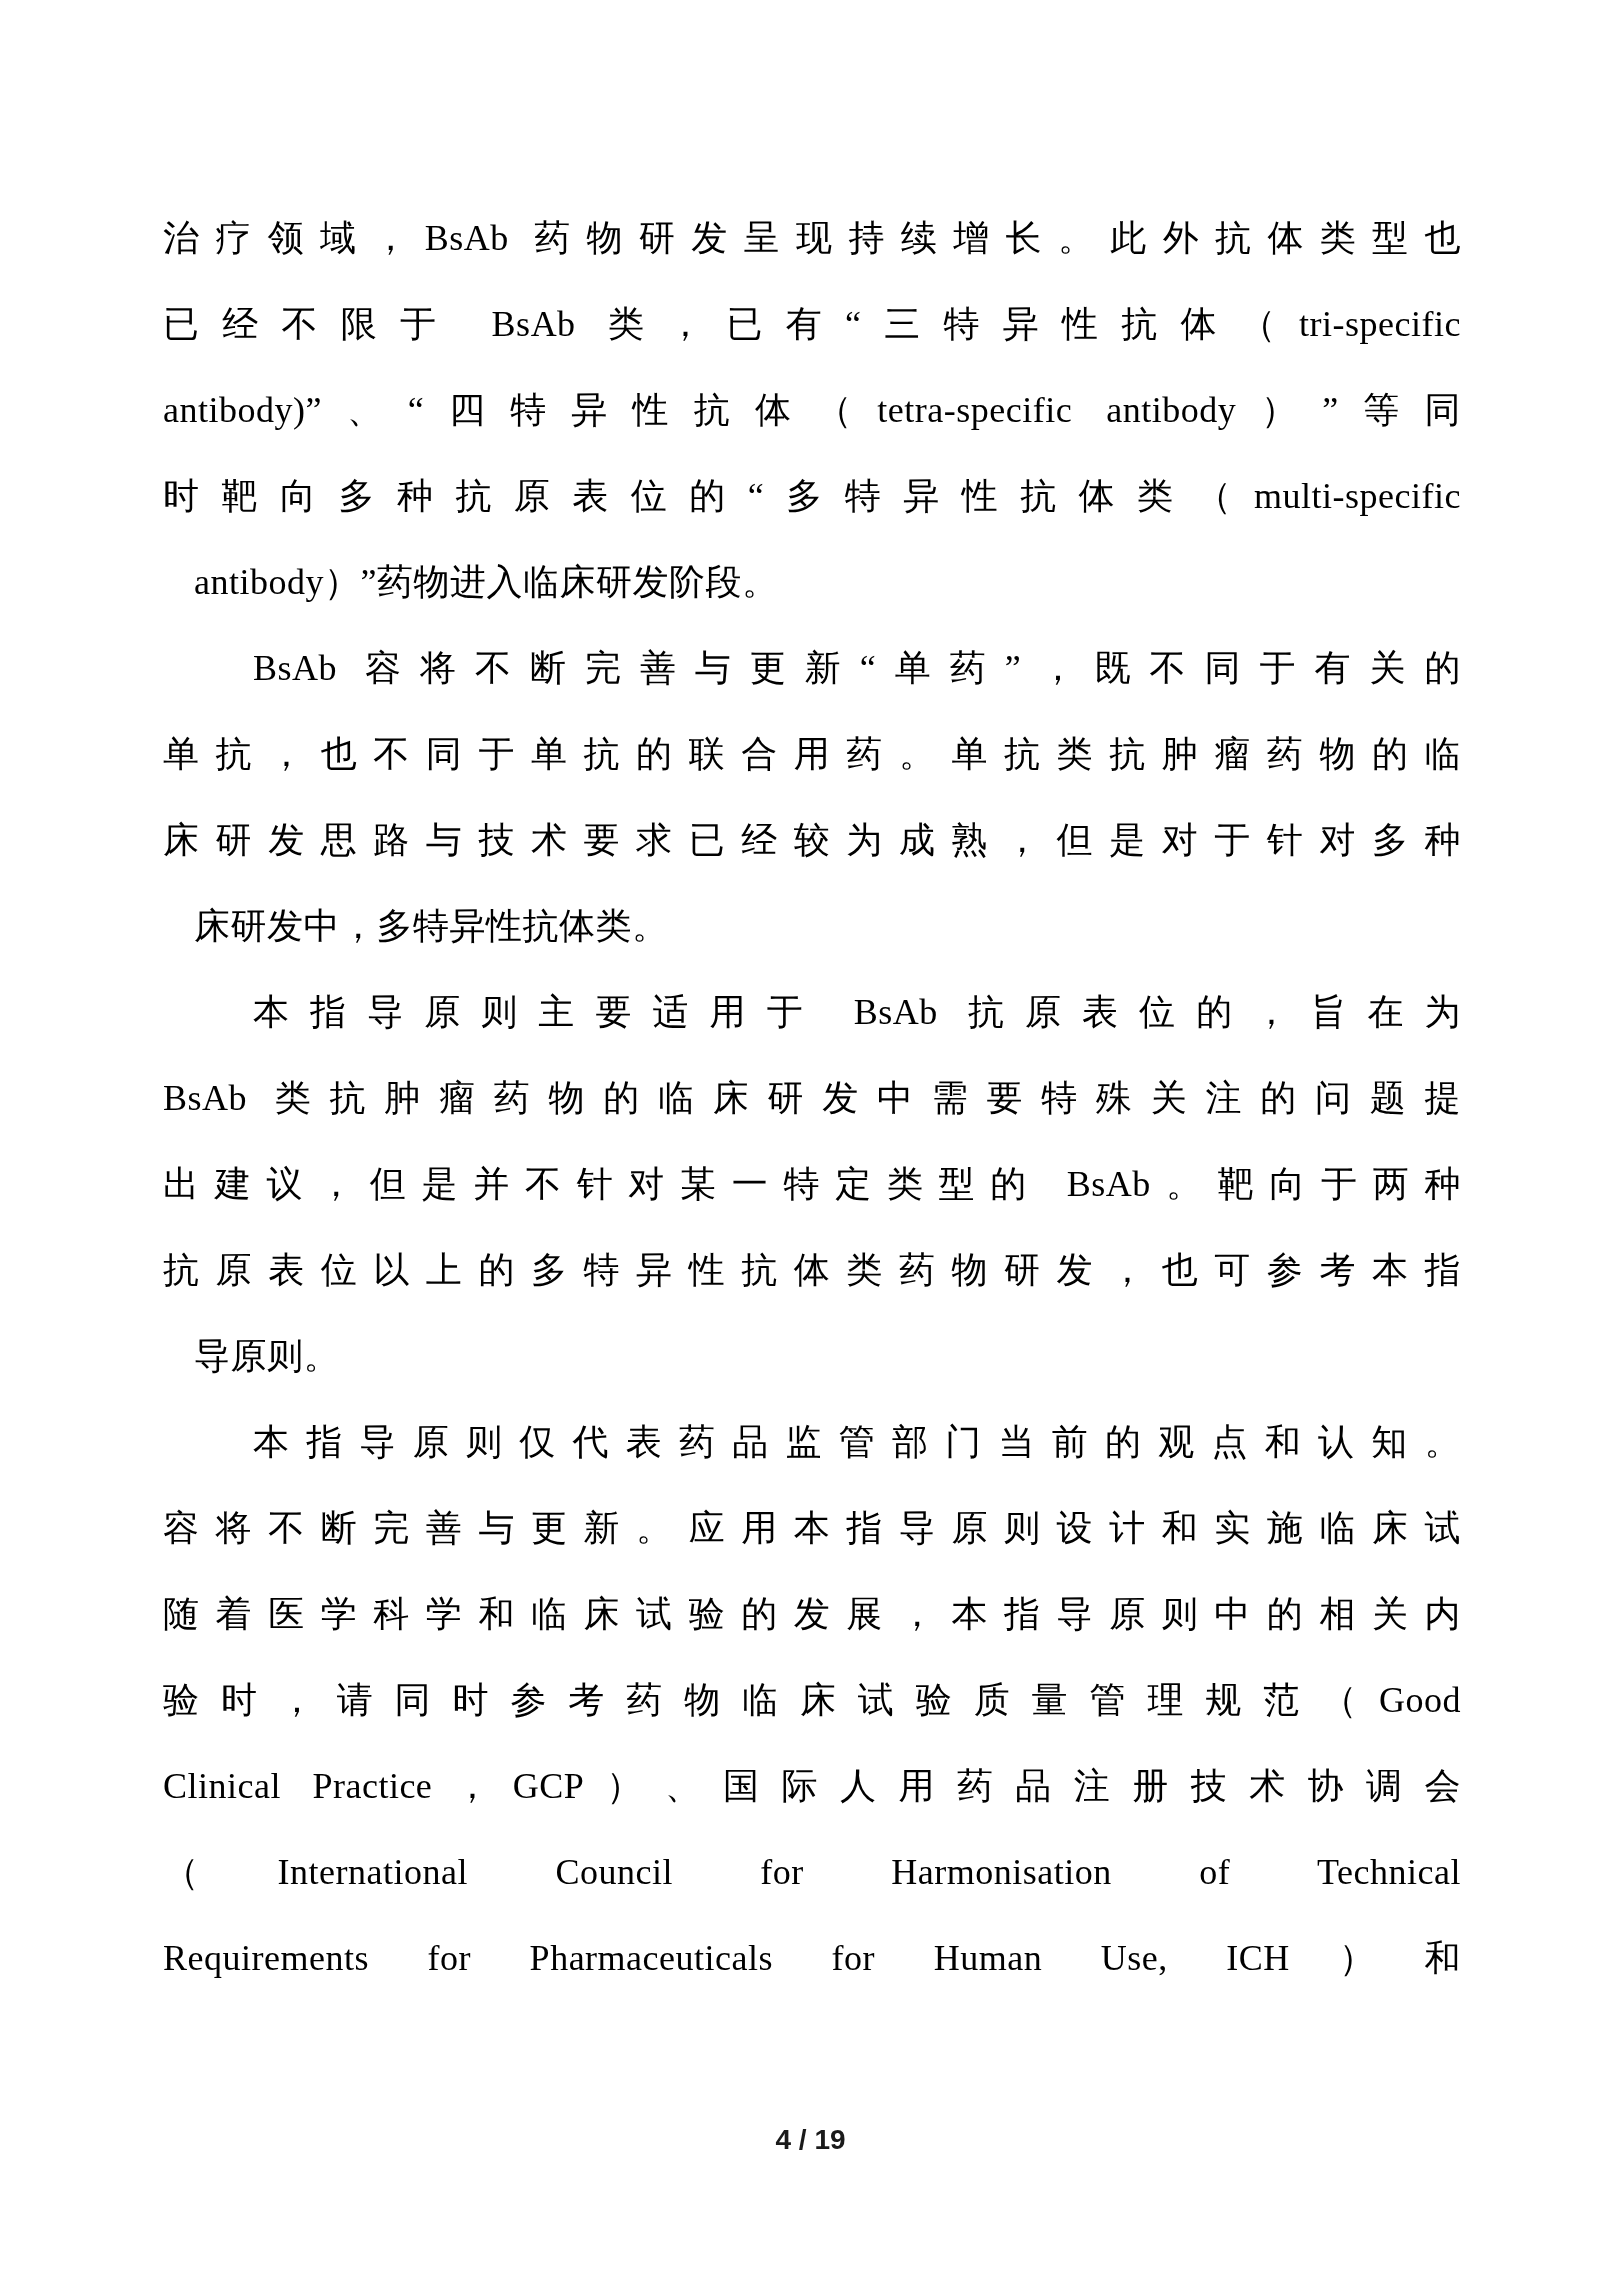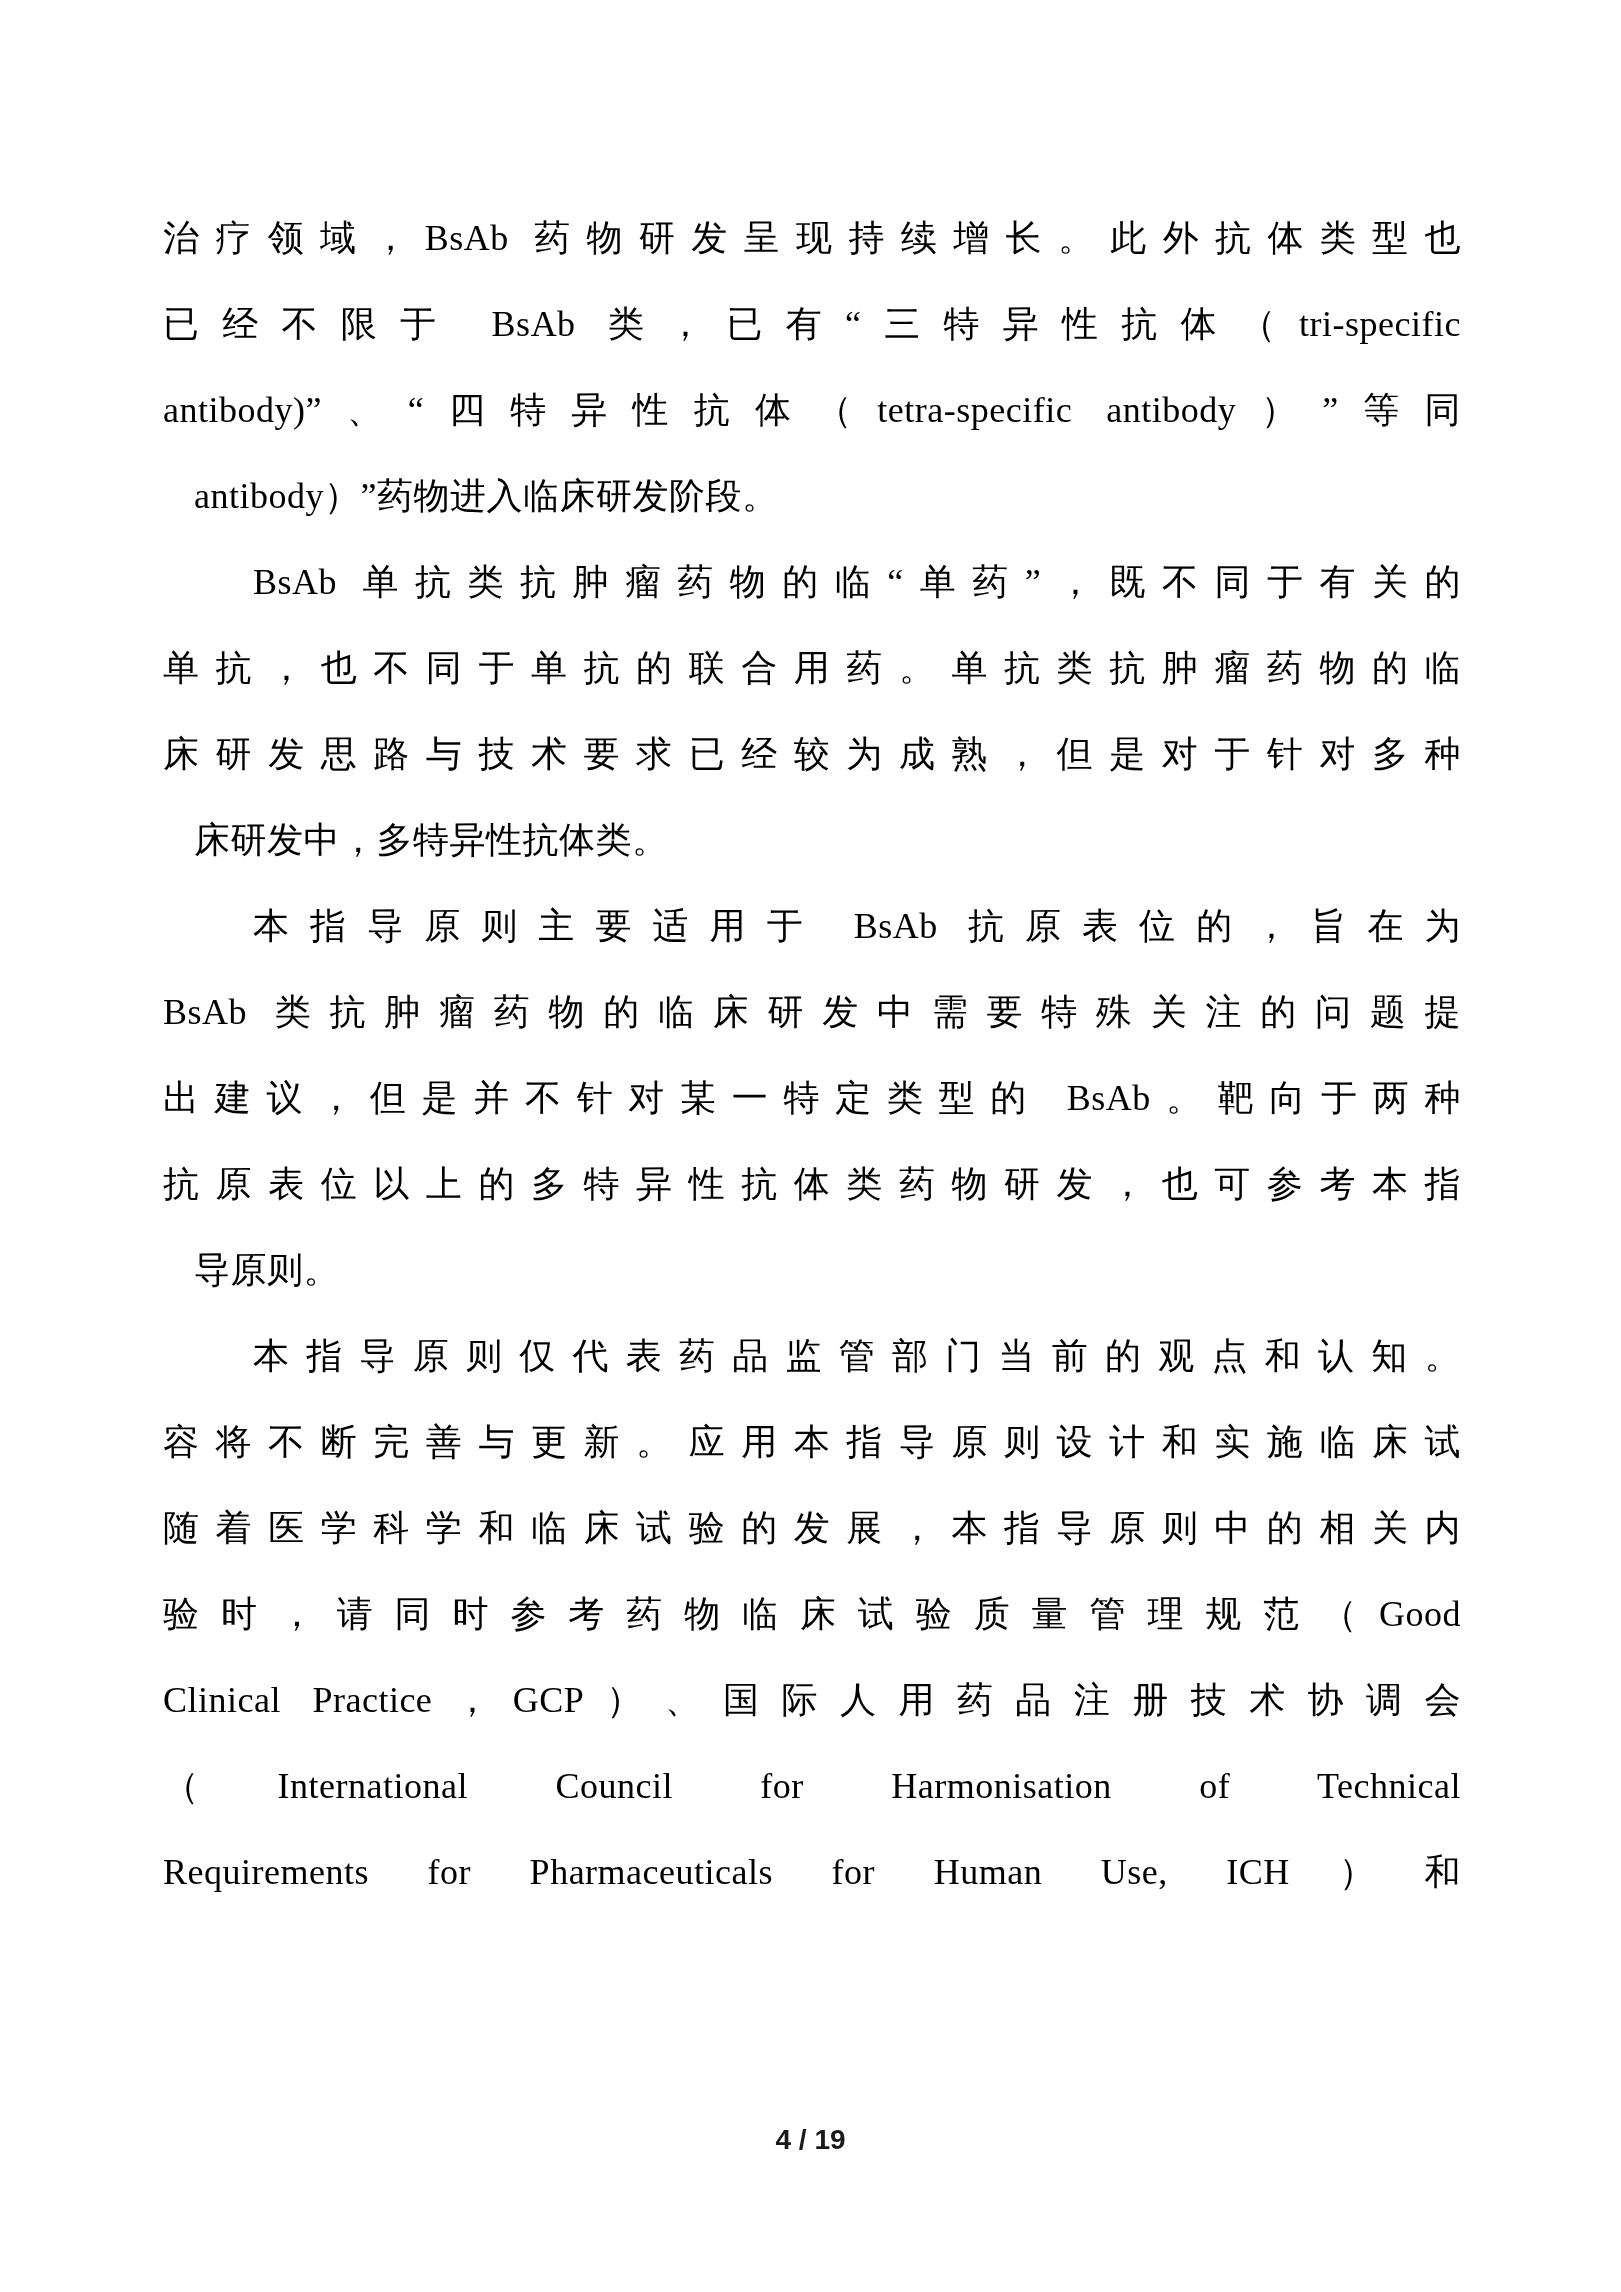--- a/index.html
+++ b/index.html
@@ -54,22 +54,23 @@
   }
 </style>
 </head>
 <body>
 
 <div class="page">
   <main class="doc-body">
       <div class="line">治疗领域，BsAb 药物研发呈现持续增长。此外抗体类型也</div>
       <div class="line">已经不限于 BsAb 类，已有“三特异性抗体（tri-specific</div>
       <div class="line">antibody)”、“四特异性抗体（tetra-specific antibody）”等同</div>
+      <div class="line">时靶向多种抗原表位的“多特异性抗体类（multi-specific</div>
       <div class="line lastline">antibody）”药物进入临床研发阶段。</div>
-      <div class="line indent">BsAb 单抗类抗肿瘤药物的临“单药”，既不同于有关的</div>
+      <div class="line indent">BsAb 容将不断完善与更新“单药”，既不同于有关的</div>
       <div class="line">单抗，也不同于单抗的联合用药。单抗类抗肿瘤药物的临</div>
       <div class="line">床研发思路与技术要求已经较为成熟，但是对于针对多种</div>
       <div class="line lastline">床研发中，多特异性抗体类。</div>
       <div class="line indent">本指导原则主要适用于 BsAb 抗原表位的，旨在为</div>
       <div class="line">BsAb 类抗肿瘤药物的临床研发中需要特殊关注的问题提</div>
       <div class="line">出建议，但是并不针对某一特定类型的 BsAb。靶向于两种</div>
       <div class="line">抗原表位以上的多特异性抗体类药物研发，也可参考本指</div>
       <div class="line lastline">导原则。</div>
       <div class="line indent">本指导原则仅代表药品监管部门当前的观点和认知。</div>
       <div class="line">容将不断完善与更新。应用本指导原则设计和实施临床试</div>

